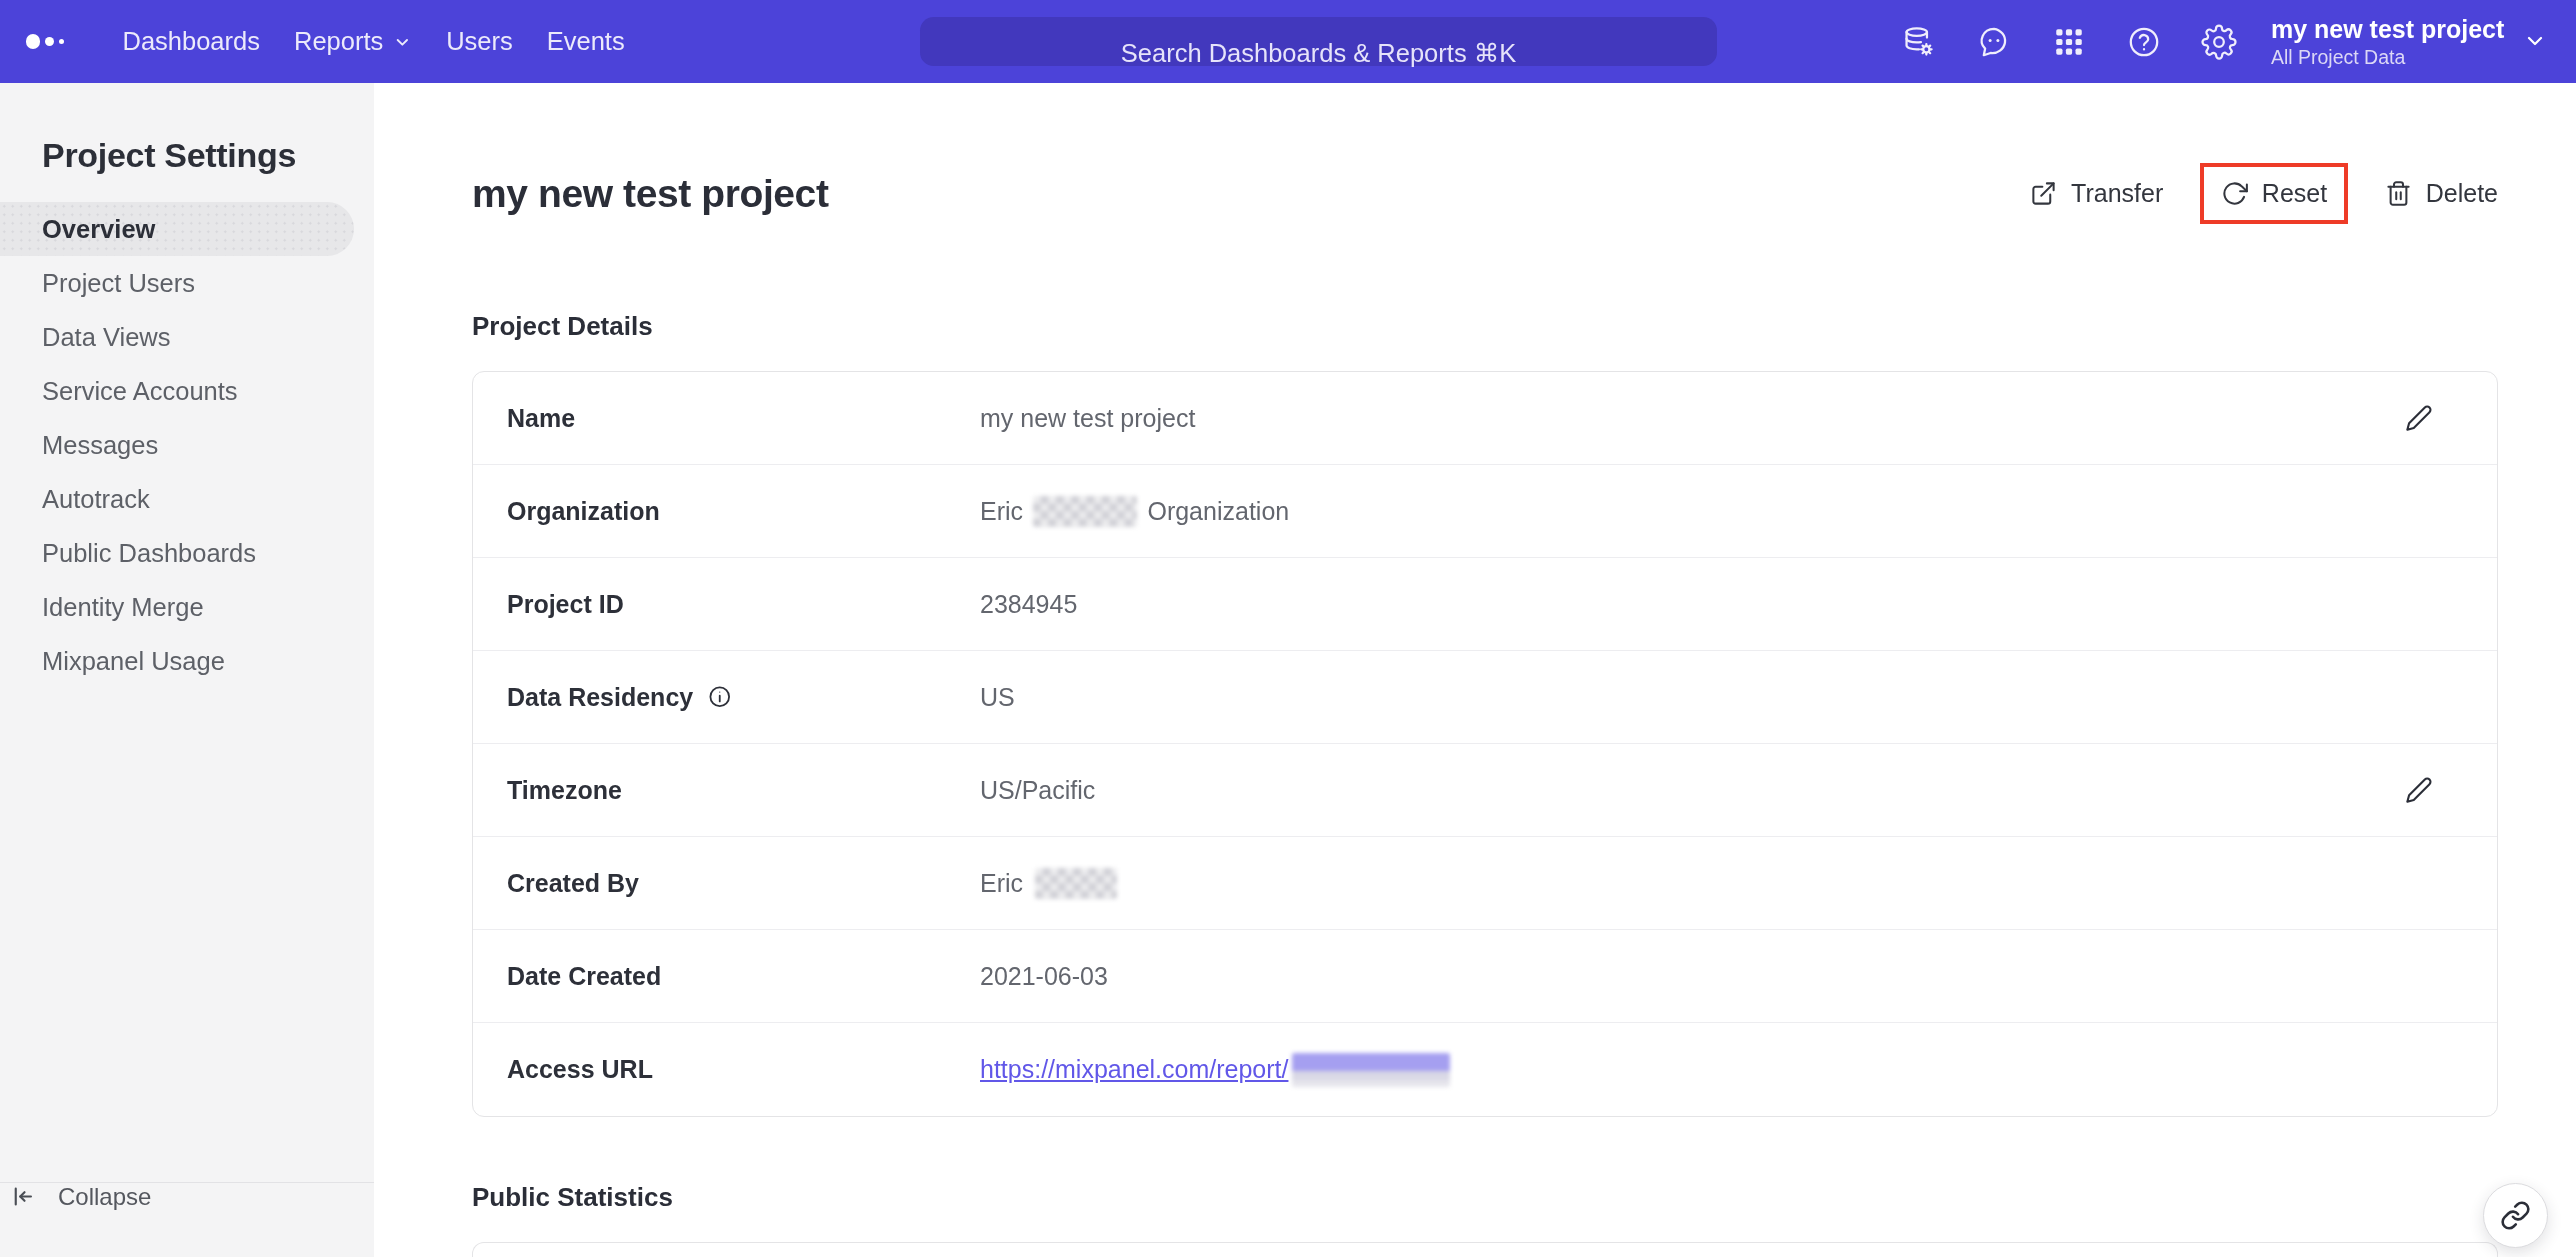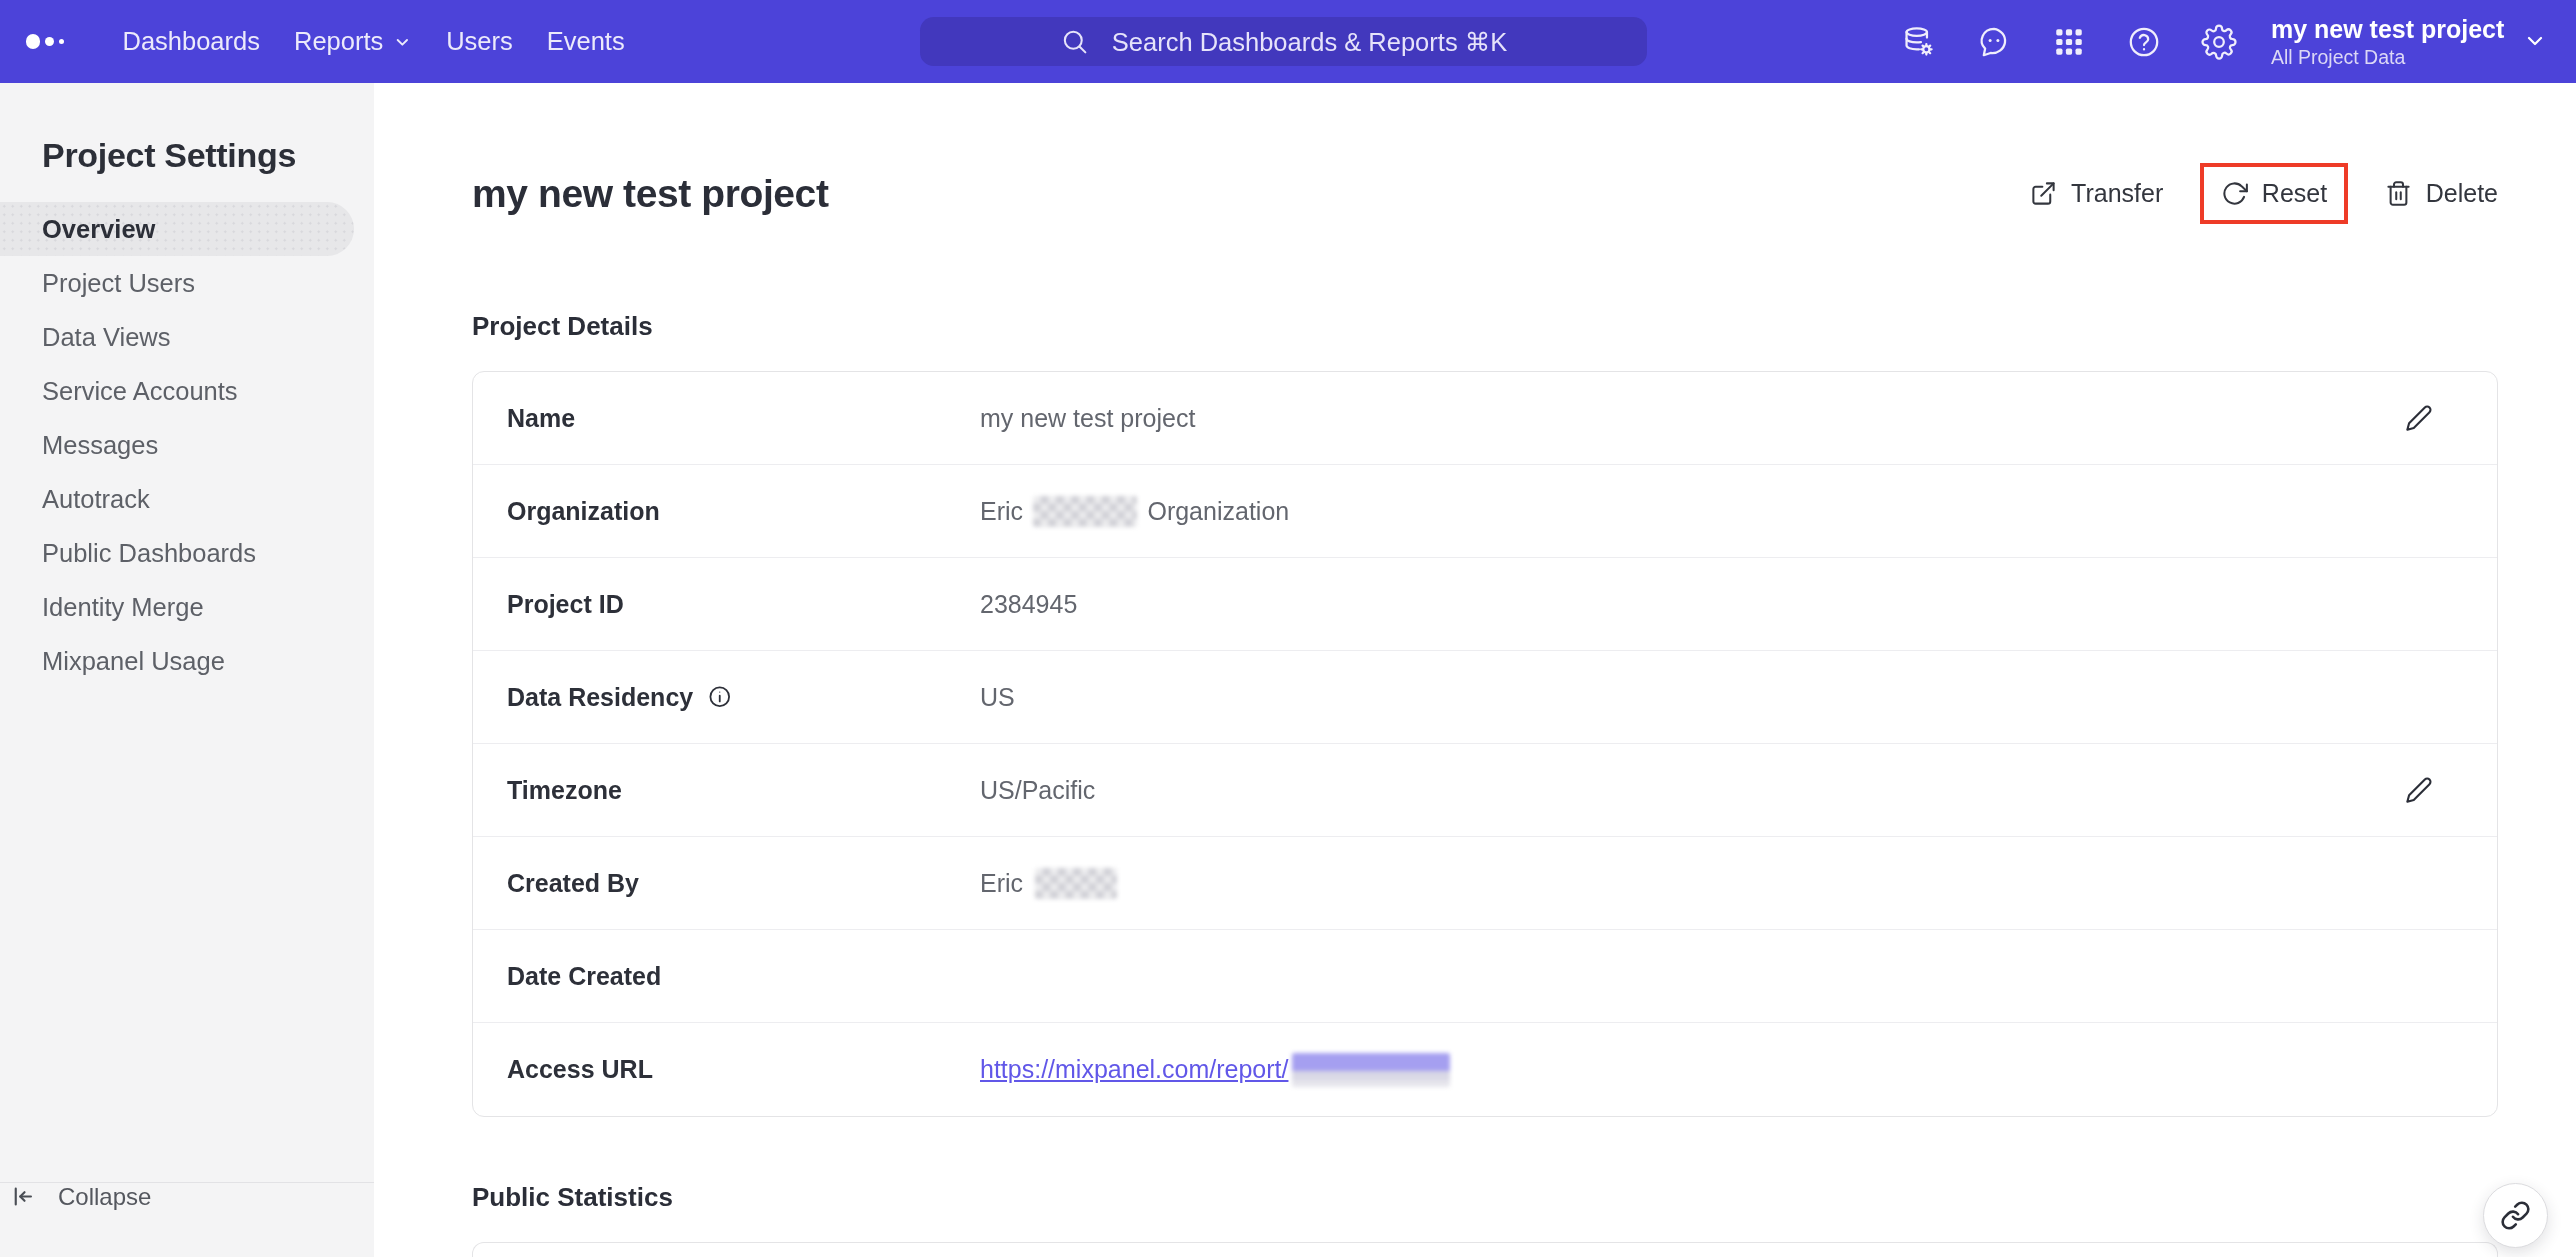--- a/index.html
+++ b/index.html
@@ -11,23 +11,23 @@
             background:#4c43d9; display:flex; align-items:center; color:#efedfb; z-index:50; }
   .logo { display:flex; align-items:center; gap:5.1px; margin-left:25.5px; cursor:pointer; }
   .logo .d1 { width:14.4px; height:14.4px; border-radius:50%; background:#fff; }
   .logo .d2 { width:9.3px; height:9.3px; border-radius:50%; background:#fff; }
   .logo .d3 { width:5.1px;  height:5.1px;  border-radius:50%; background:#fff; }
   .nav-items { display:flex; align-items:center; gap:34px; margin-left:58px; }
   .nav-link { display:flex; align-items:center; gap:10.2px; font-size:25.5px; color:#eceafb;
               cursor:pointer; white-space:nowrap; }
   .nav-link svg { margin-top:2.5px; }
 
-  .searchbar { position:absolute; left:920px; top:17px; width:727px; height:49px;
+  .searchbar { position:absolute; left:920px; top:17px; width:797px; height:49px;
                background:#4238bd; border-radius:13.6px; display:flex; align-items:center;
-               justify-content:center; gap:23px; cursor:text; }
+               justify-content:center; gap:23px; cursor:text;flex-direction:column; }
   .searchbar .ph { font-size:25.5px; color:#e6e3fa; }
 
   .nav-right { position:absolute; right:29px; top:0; height:83px; display:flex;
                align-items:center; gap:39px; }
   .util-btn { width:36px; height:36px; display:flex; align-items:center; justify-content:center;
               cursor:pointer; color:#f0eefc; }
   .proj-switch { display:flex; align-items:center; gap:18.7px; cursor:pointer; margin-left:-5.1px; }
   .proj-meta { display:flex; flex-direction:column; align-items:flex-start; line-height:1.15; }
   .proj-name { font-size:25px; font-weight:bold; color:#ffffff; }
   .proj-scope { font-size:19.5px; color:#dcd8f6; margin-top:2.5px; }
@@ -309,20 +309,23 @@
       <div class="row-value">
         <span>Eric</span>
         <span class="redact gray w-user"></span>
       </div>
     </div>
 
     <div class="drow">
       <div class="row-label">
           <span>Date Created</span>
         </div>
+      <div class="row-value">
+          <span>2021-06-03</span>
+        </div>
     </div>
 
     <div class="drow">
       <div class="row-label">
           <span>Access URL</span>
         </div>
       <div class="row-value">
         <a>https://mixpanel.com/report/</a>
         <span class="redact purple"></span>
       </div>

